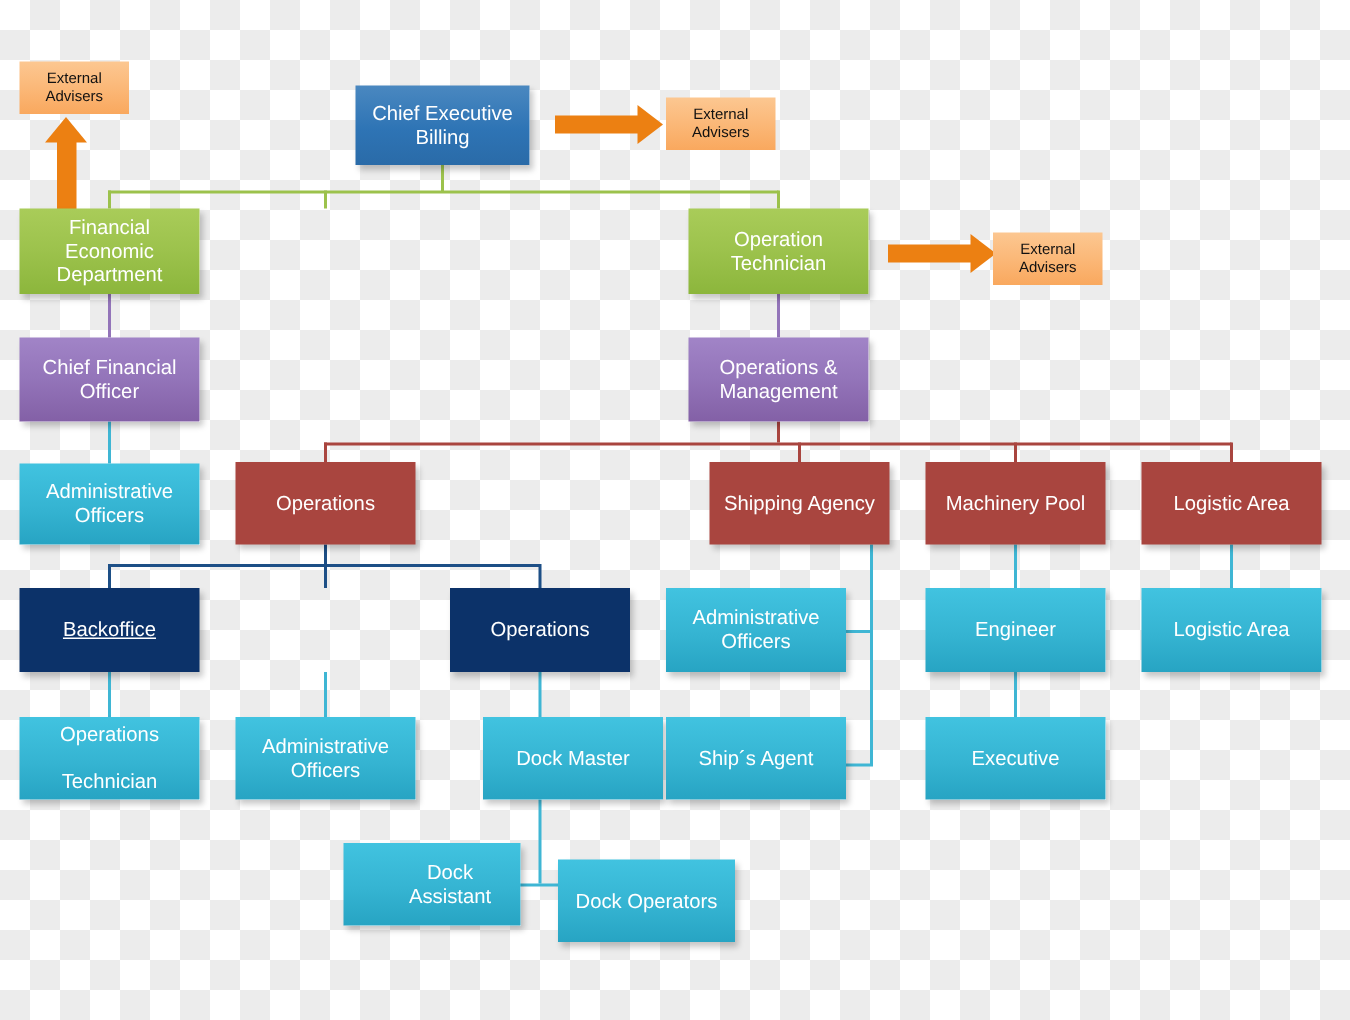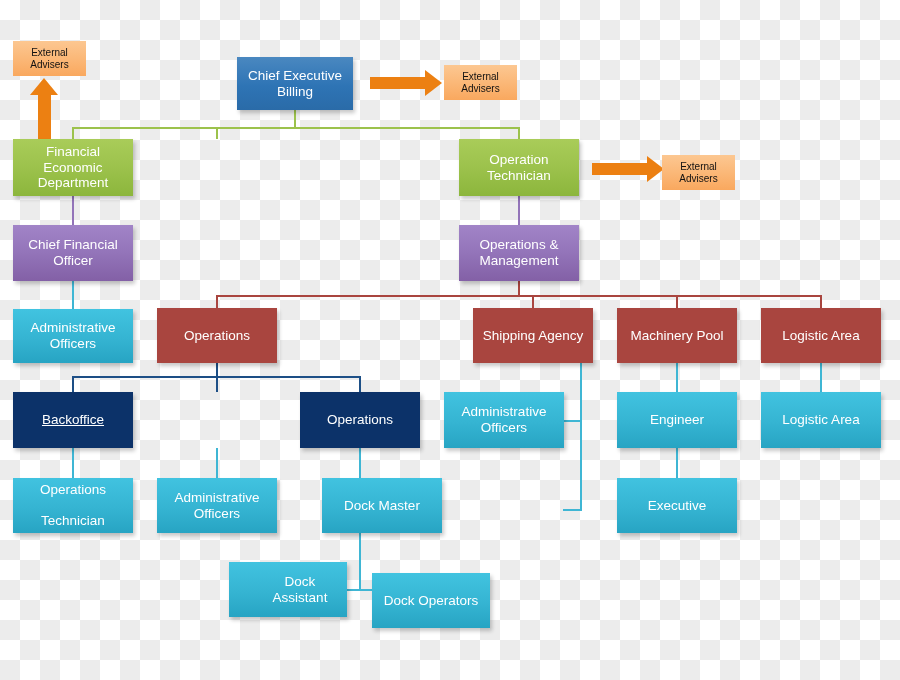--- a/index.html
+++ b/index.html
@@ -222,20 +222,21 @@
 
   <div class="node c-cyan fs-13" style="left:13px; top:478px; width:120px; height:55px;">Operations
 
 Technician</div>
 
   <div class="node c-cyan fs-13" style="left:157px; top:478px; width:120px; height:55px;">Administrative
 Officers</div>
 
   <div class="node c-cyan fs-13" style="left:300px; top:478px; width:120px; height:55px;margin-left:22px;">Dock Master</div>
 
+  <div class="node c-cyan fs-13" style="left:444px; top:478px; width:120px; height:55px;">Ship´s Agent</div>
 
   <div class="node c-cyan fs-13" style="left:617px; top:478px; width:120px; height:55px;">Executive</div>
 
   <div class="node c-cyan fs-13" style="left:229px; top:562px; width:118px; height:55px;padding-left:28px;">Dock Assistant</div>
 
   <div class="node c-cyan fs-13" style="left:372px; top:562px; width:118px; height:55px;margin-top:11px;">Dock Operators</div>
 
 </div>
 
 </body></html>

